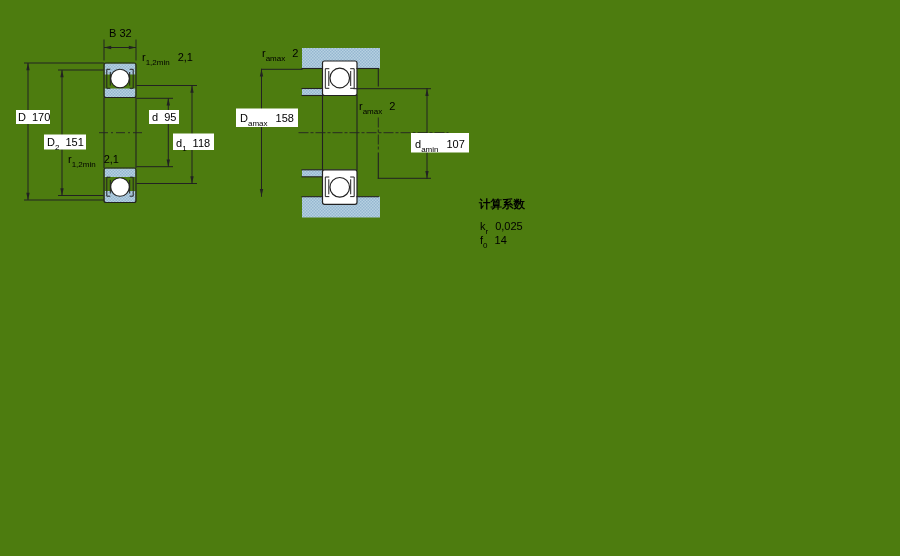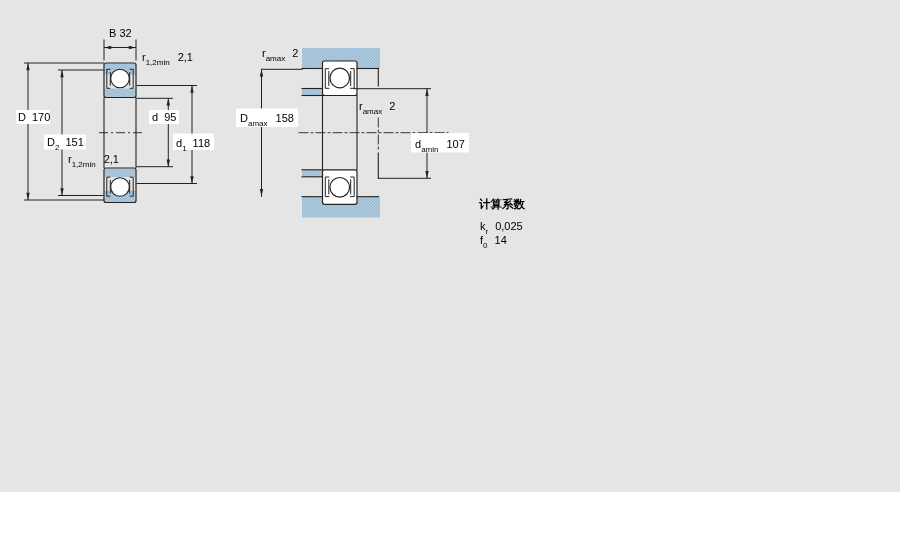--- a/index.html
+++ b/index.html
@@ -1,16 +1,16 @@
 <!DOCTYPE html>
 <html><head>
 <meta charset="utf-8">
 <style>
   html,body{margin:0;padding:0;background:#ffffff;}
-  .canvas{position:relative;width:900px;height:492px;background:#e5e5e5;overflow:hidden;
+  .canvas{position:relative;width:900px;height:556px;background:#4d7c0f;overflow:hidden;
           font-family:"Liberation Sans","DejaVu Sans",sans-serif;}
   svg{position:absolute;left:0;top:0;}
   text{fill:#000;font-size:11px;font-family:"Liberation Sans","DejaVu Sans",sans-serif;}
   .sub{font-size:8px;}
   .hdg{font-weight:bold;font-size:11.5px;}
 </style>
 </head>
 <body>
 
 <div class="canvas">

